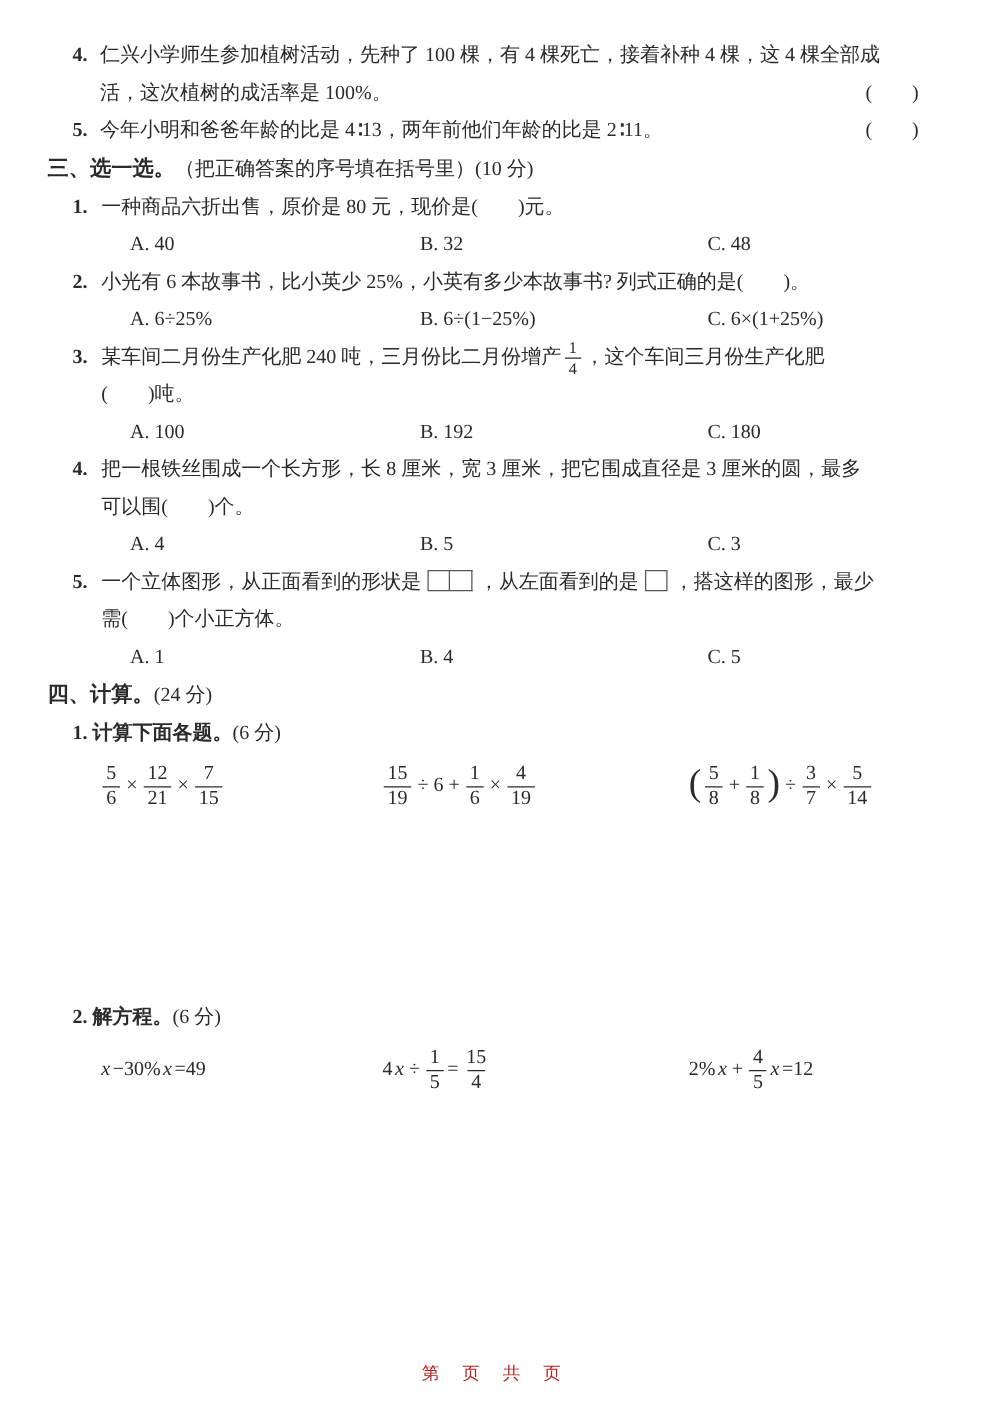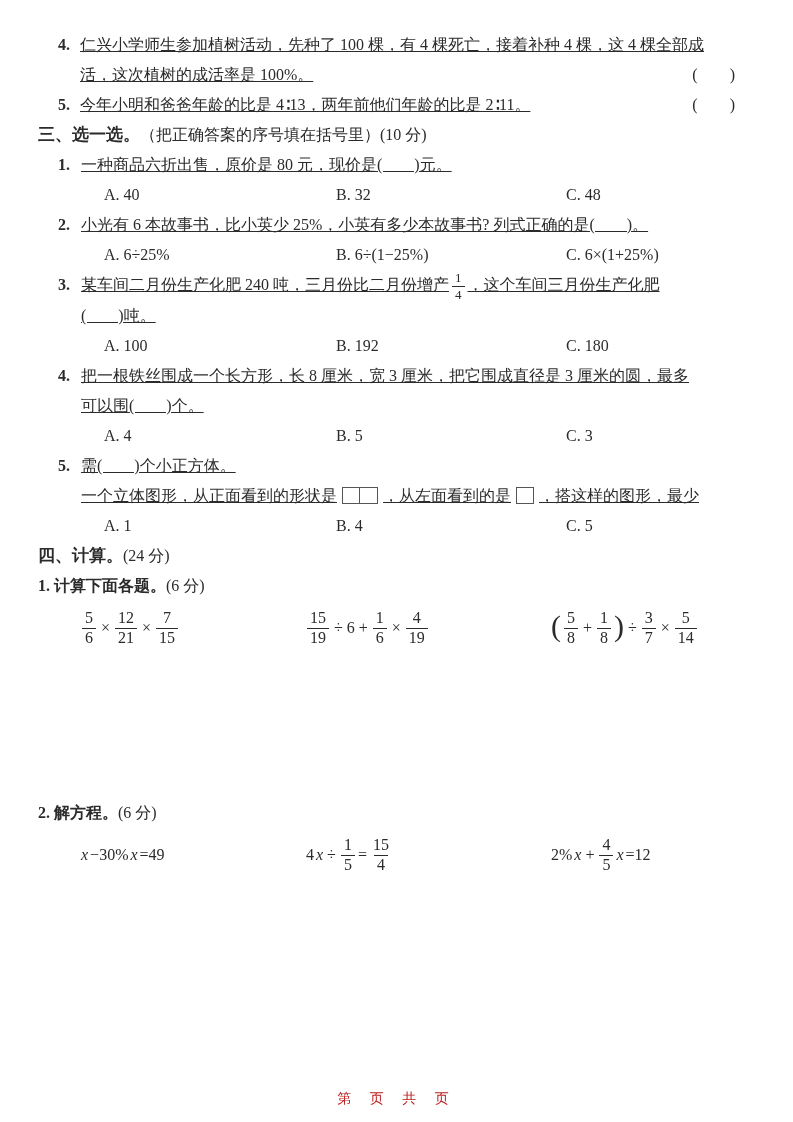--- a/index.html
+++ b/index.html
@@ -3,27 +3,27 @@
 <meta charset="utf-8">
 <style>
   * { margin:0; padding:0; box-sizing:border-box; }
   html,body { background:#ffffff; }
   body { font-family:"Liberation Serif","DejaVu Serif",serif; }
   .page { width:793px; height:1122px; background:#ffffff; position:relative; overflow:hidden;
           padding:30px 58px 0 38px; color:#2b2b2b; margin:0 auto; }
   .q-item { display:flex; margin-left:20px; }
   .q-num  { flex:0 0 22px; font-weight:bold; line-height:30px; font-size:16px; }
   .q-body { flex:1; position:relative; min-width:0; }
-  .q-line { line-height:30px; font-size:16px; white-space:nowrap; position:relative;text-decoration:underline; }
+  .q-line { line-height:30px; font-size:16px; white-space:nowrap; position:relative; }
   .bracket { position:absolute; right:0; top:0; }
   .opt-row { display:flex; line-height:30px; font-size:16px;margin-left:24px; }
   .opt-a { width:232px; } .opt-b { width:230px; } .opt-c { flex:1; }
   .sec-header { font-size:17px; line-height:30px; font-weight:bold; }
   .sec-note, .sec-points { font-weight:normal; font-size:16px; }
-  .sub-header { font-size:16px; line-height:30px; font-weight:bold; }
+  .sub-header { margin-left:20px; font-size:16px; line-height:30px; font-weight:bold; }
   .sub-points { font-weight:normal; }
   .math-row { display:flex; align-items:center; margin-left:42px; height:54px; }
   .mexp-0 { width:225px; } .mexp-1 { width:245px; } .mexp-2 { flex:1; }
   .expr { display:inline-flex; align-items:center; font-size:16px; }
   .frac { display:inline-flex; flex-direction:column; align-items:center; line-height:1.05;
           margin:0 2px; vertical-align:middle; }
   .frac .fnum { padding:0 3px 1px; }
   .frac .fden { border-top:1px solid #2b2b2b; padding:1px 3px 0; }
   .q-line .frac { font-size:13px; }
   .expr .frac { font-size:16px; }
@@ -109,27 +109,27 @@
           <div class="opt-row">
             <span class="opt opt-a">A. 4</span>
             <span class="opt opt-b">B. 5</span>
             <span class="opt opt-c">C. 3</span>
           </div>
         </div>
       </div>
       <div class="q-item">
         <span class="q-num">5.</span>
         <div class="q-body">
-          <div class="q-line"><span class="mtext">需(　　)个小正方体。</span></div>
           <div class="q-line"><span class="mtext">一个立体图形，从正面看到的形状是</span><span class="boxes">
               <span class="box"></span>
               <span class="box"></span>
             </span><span class="mtext">，从左面看到的是</span><span class="boxes">
               <span class="box"></span>
             </span><span class="mtext">，搭这样的图形，最少</span></div>
+          <div class="q-line"><span class="mtext">需(　　)个小正方体。</span></div>
           <div class="opt-row">
             <span class="opt opt-a">A. 1</span>
             <span class="opt opt-b">B. 4</span>
             <span class="opt opt-c">C. 5</span>
           </div>
         </div>
       </div>
     </div>
 
   <div class="sec-header">

